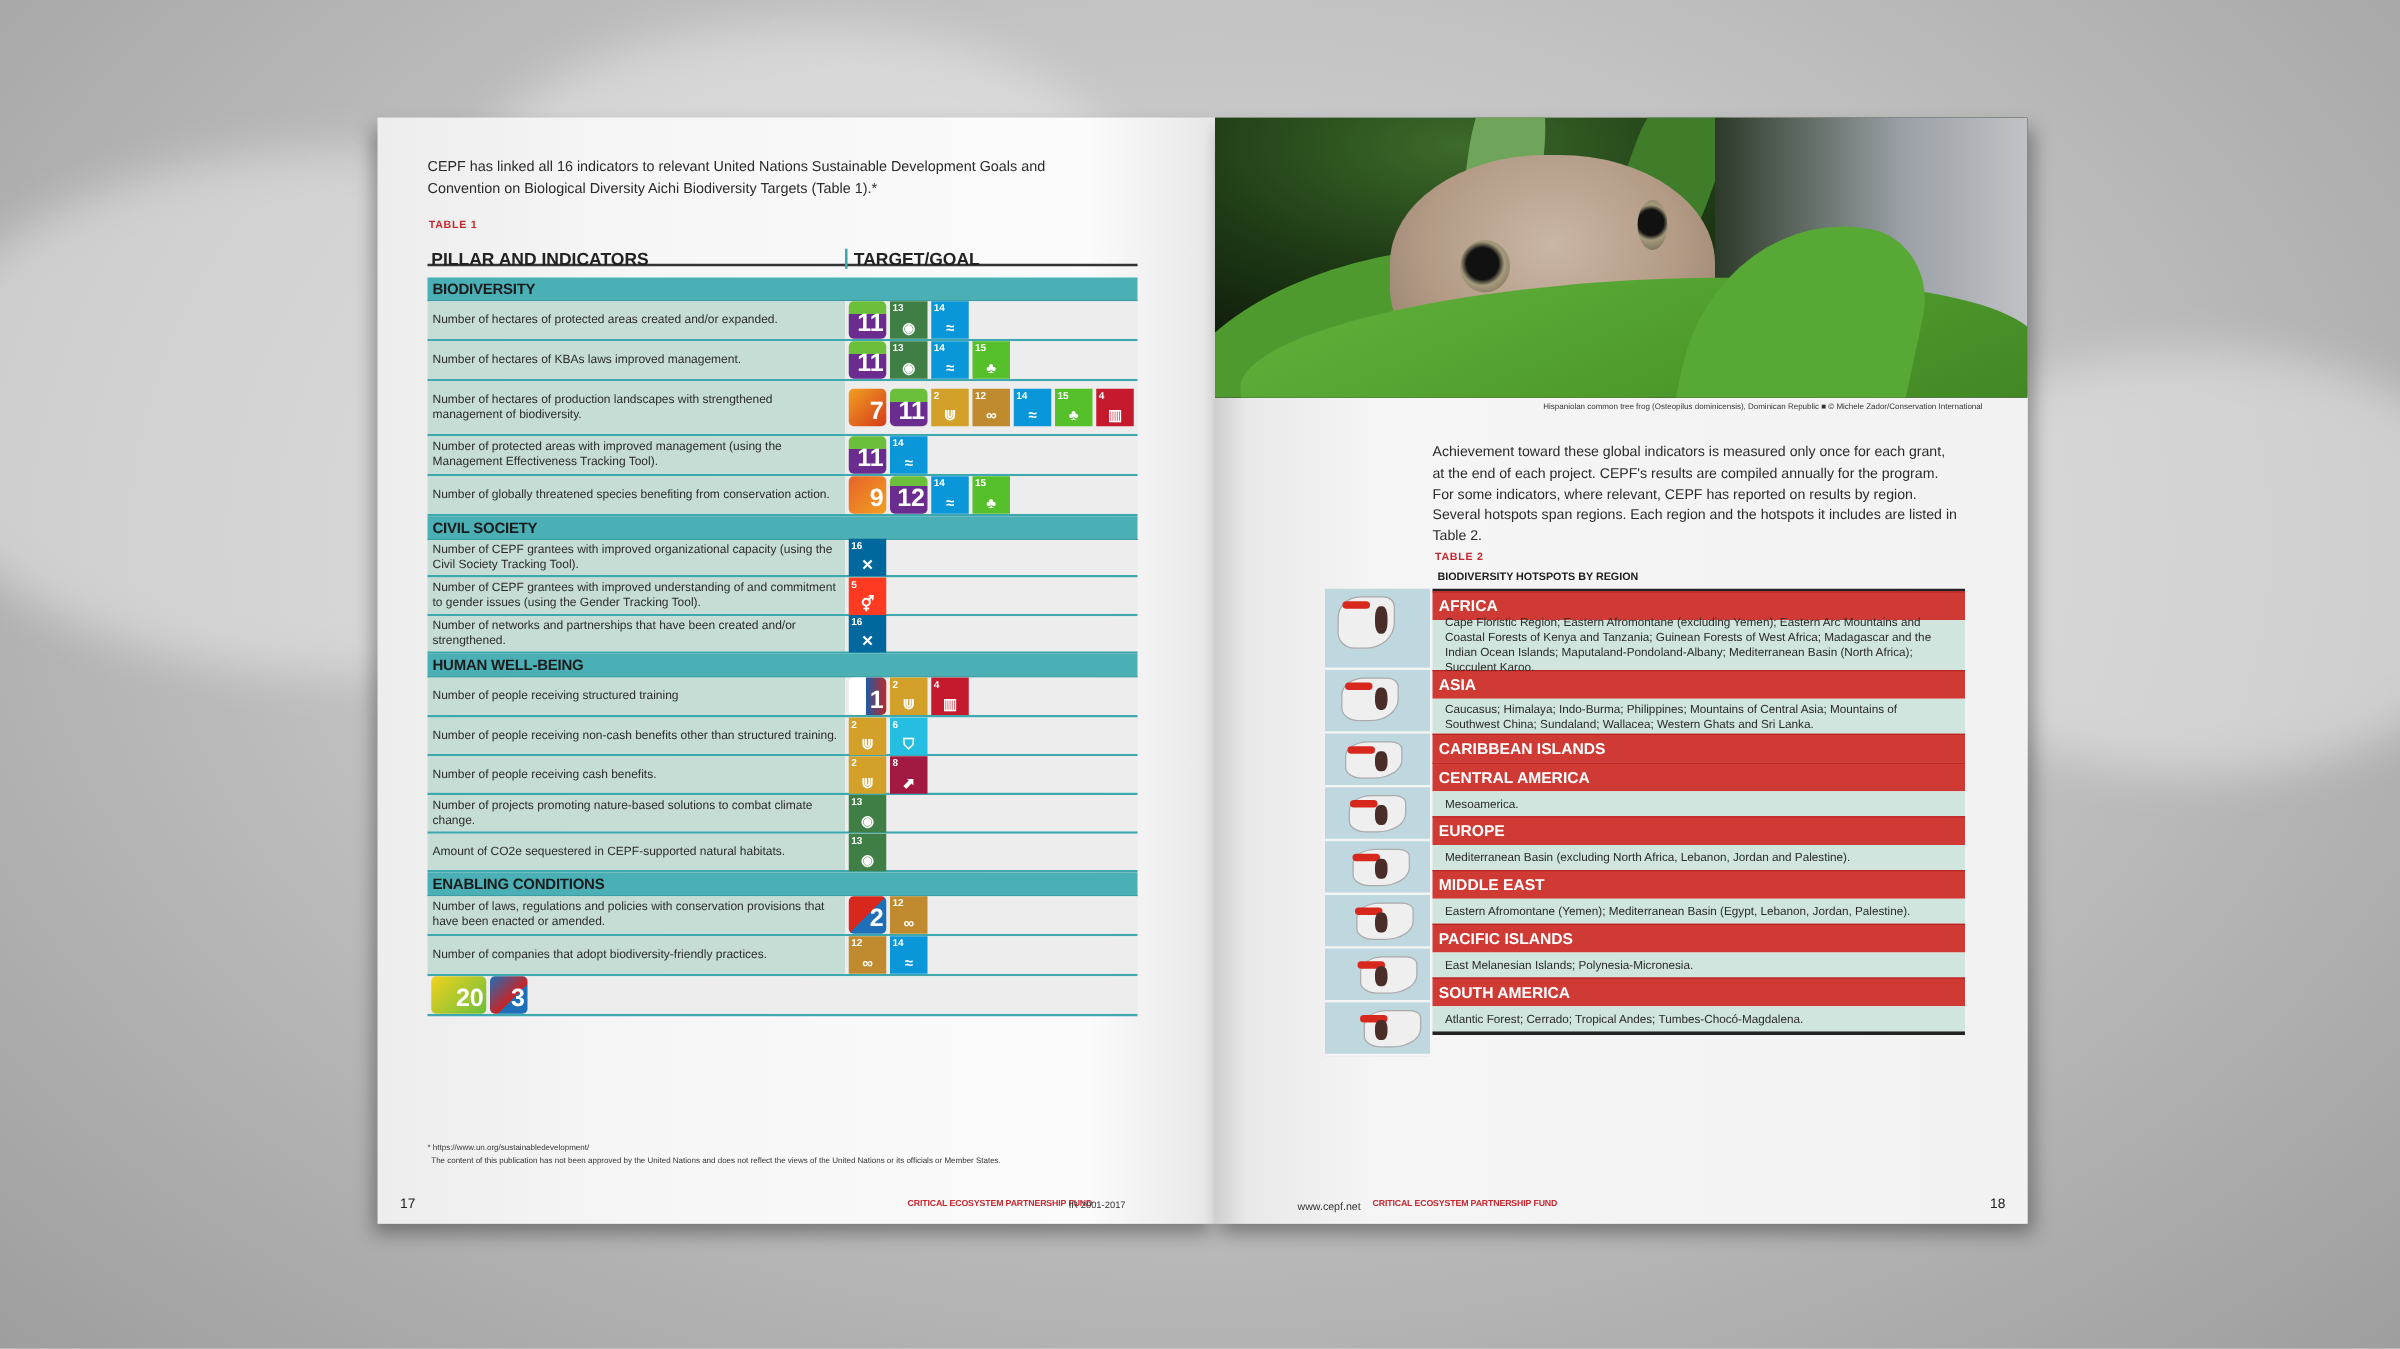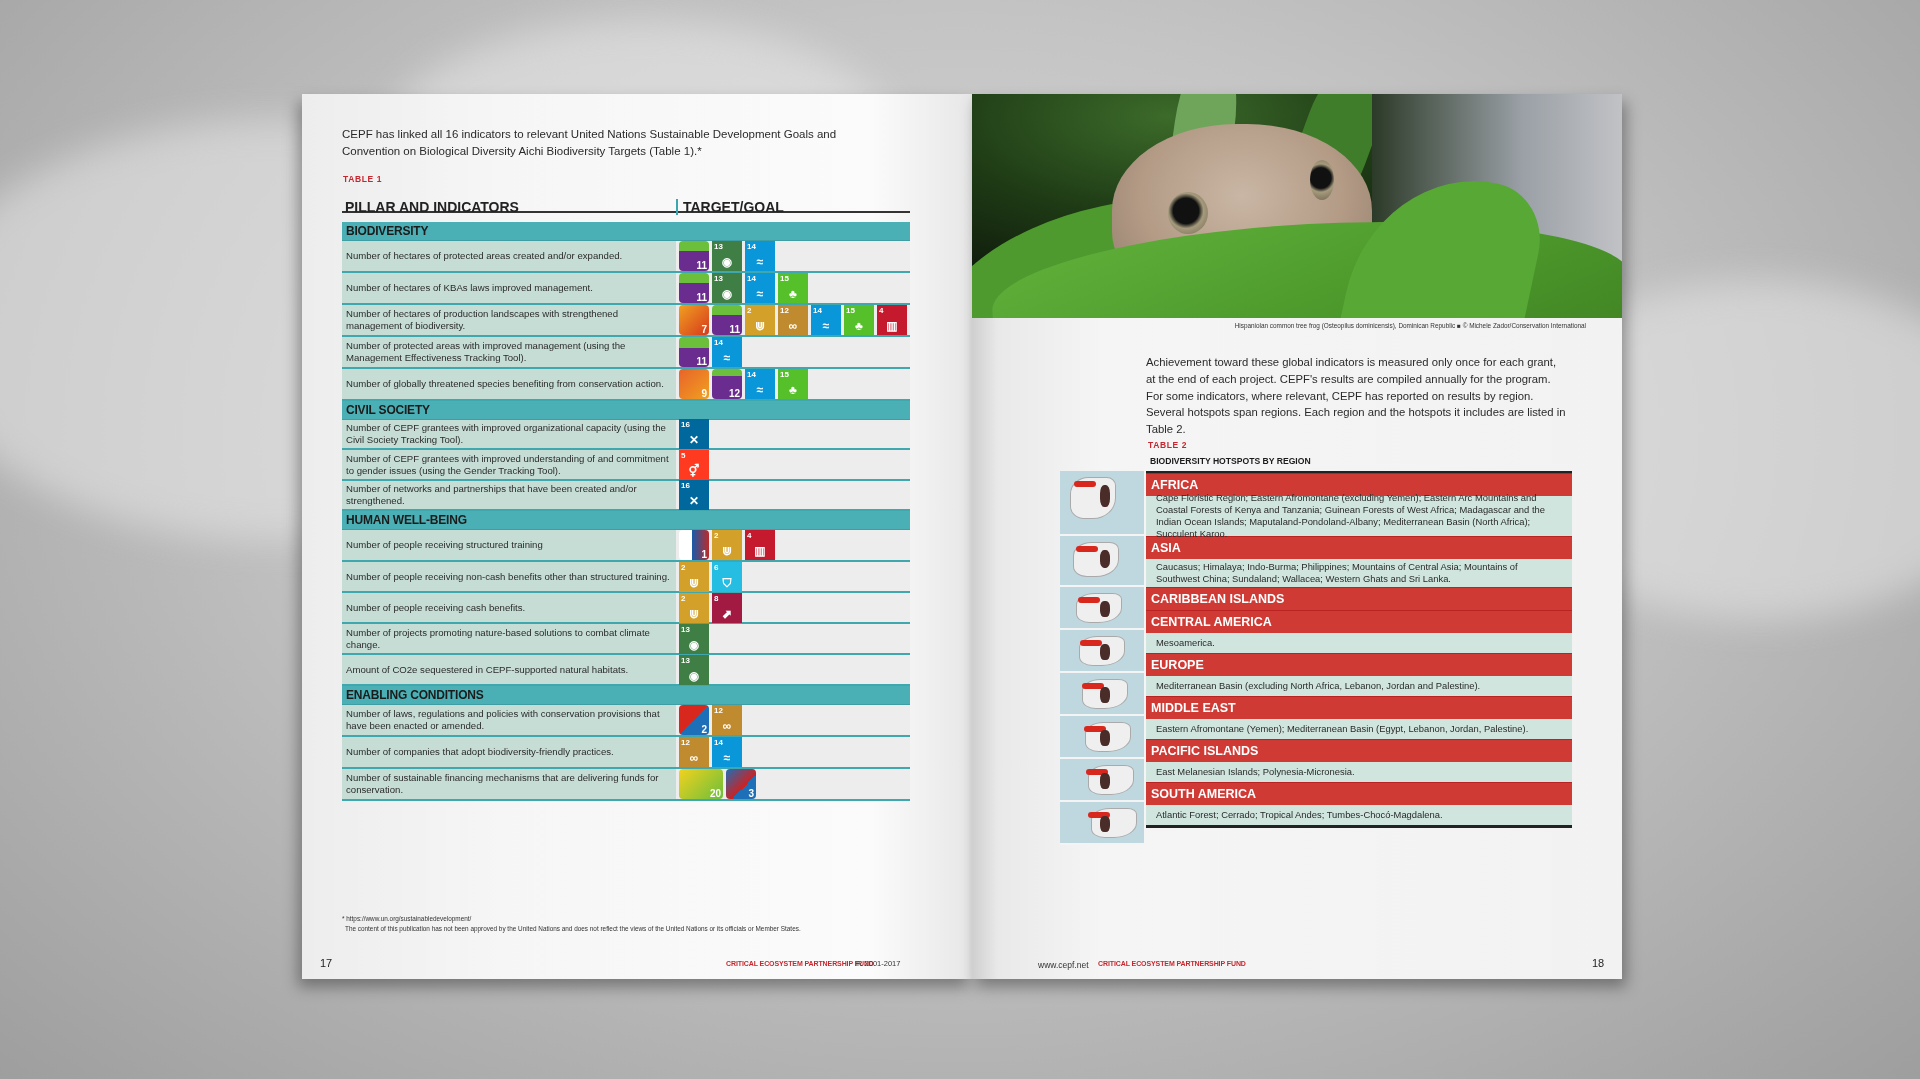--- a/index.html
+++ b/index.html
@@ -32,21 +32,21 @@
 
   .t1 { position: absolute; left: 40px; top: 128px; width: 568px; }
   .pillar { height: 19px; background: #4bb0b6; color: #1b1b1b; font-weight: bold; font-size: 12px; padding: 2px 4px; letter-spacing: -0.2px; font-family: "Liberation Sans Narrow","Liberation Sans", sans-serif; border-bottom: 1px solid #3f9ea3; }
   .ind-row { display: flex; border-bottom: 2px solid #3fa8ae; }
   .ind-text { width: 334px; background: #c6ddd6; font-size: 9.6px; line-height: 12px; color: #2b2b2b; padding: 0 4px; display: flex; align-items: center; font-family: "Liberation Sans Narrow","Liberation Sans", sans-serif; }
   .ind-icons { flex: 1; background: #ededed; display: flex; align-items: center; padding-left: 3px; gap: 3px; }
   .sdg { width: 30px; height: 30px; color: #fff; font-size: 7px; font-weight: bold; position: relative; display: inline-block; }
   .sdg .n { position: absolute; left: 2px; top: 1px; font-size: 8px; }
   .sdg .g { position: absolute; left: 0; right: 0; bottom: 2px; text-align: center; font-size: 12px; line-height: 14px; }
   .aichi { width: 30px; height: 30px; border-radius: 4px; position: relative; overflow: hidden; }
-  .aichi .an { position: absolute; right: 2px; bottom: 0; font-size: 10px; font-weight: bold; color: #fff; font-family: "Liberation Sans Narrow","Liberation Sans", sans-serif; }
+  .aichi .an { position: absolute; right: 2px; bottom: 0; font-size: 20px; font-weight: bold; color: #fff; font-family: "Liberation Sans Narrow","Liberation Sans", sans-serif; }
 
   .footnote { position: absolute; left: 40px; top: 820px; font-size: 6.4px; line-height: 10px; color: #333; }
   .foot-left { position: absolute; left: 0; top: 860px; width: 670px; }
   .pg-num { position: absolute; font-size: 11px; color: #222; }
   .brand { position: absolute; font-size: 7px; font-weight: bold; color: #c8262e; letter-spacing: -0.1px; }
   .ir { position: absolute; font-size: 7.5px; color: #333; }
 
   
   .photo { position: absolute; left: 0; top: 0; width: 650px; height: 224px; overflow: hidden;
     background: radial-gradient(ellipse at 30% 10%, #3c6b2a 0%, #1e3a15 35%, #0c140a 70%),
@@ -115,21 +115,21 @@
           <span class="sdg" style="background: rgb(10, 151, 217);">
             <span class="n">14</span>
             <span class="g">≈</span>
           </span>
           <span class="sdg" style="background: rgb(86, 192, 43);">
             <span class="n">15</span>
             <span class="g">♣</span>
           </span>
         </div>
       </div>
-      <div class="ind-row" style="height: 32px;">
+      <div class="ind-row" style="height: 44px;">
         <div class="ind-text">Number of hectares of production landscapes with strengthened management of biodiversity.</div>
         <div class="ind-icons">
           <span class="aichi" style="background: linear-gradient(135deg, rgb(240, 160, 32), rgb(214, 58, 28));">
             <span class="an">7</span>
           </span>
           <span class="aichi" style="background: linear-gradient(rgb(107, 191, 58) 0%, rgb(107, 191, 58) 35%, rgb(106, 44, 142) 35%);">
             <span class="an">11</span>
           </span>
           <span class="sdg" style="background: rgb(211, 160, 41);">
             <span class="n">2</span>
@@ -293,21 +293,20 @@
             <span class="n">12</span>
             <span class="g">∞</span>
           </span>
           <span class="sdg" style="background: rgb(10, 151, 217);">
             <span class="n">14</span>
             <span class="g">≈</span>
           </span>
         </div>
       </div>
       <div class="ind-row" style="height: 32px;">
-        <div class="ind-text">Number of sustainable financing mechanisms that are delivering funds for conservation.</div>
         <div class="ind-icons">
           <span class="aichi" style="background: linear-gradient(135deg, rgb(242, 210, 31), rgb(107, 191, 58)); padding-left: 44px;">
             <span class="an">20</span>
           </span>
           <span class="aichi" style="background: linear-gradient(135deg, rgb(29, 111, 184) 0%, rgb(204, 34, 34) 60%, rgb(29, 111, 184) 60%);">
             <span class="an">3</span>
           </span>
         </div>
       </div>
     </div>

